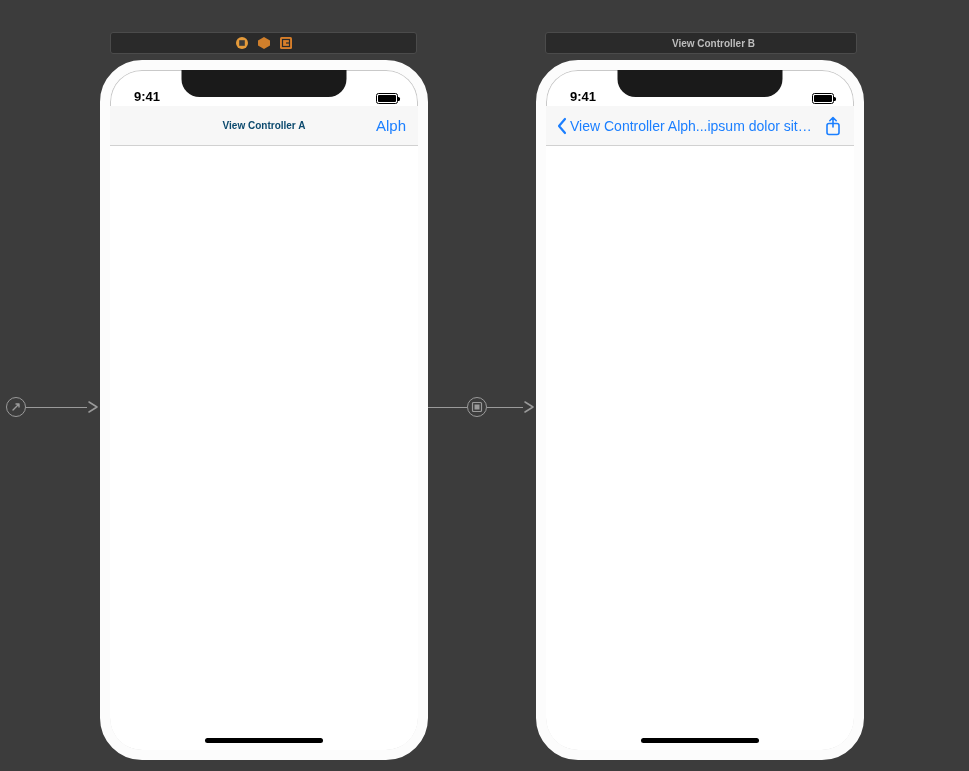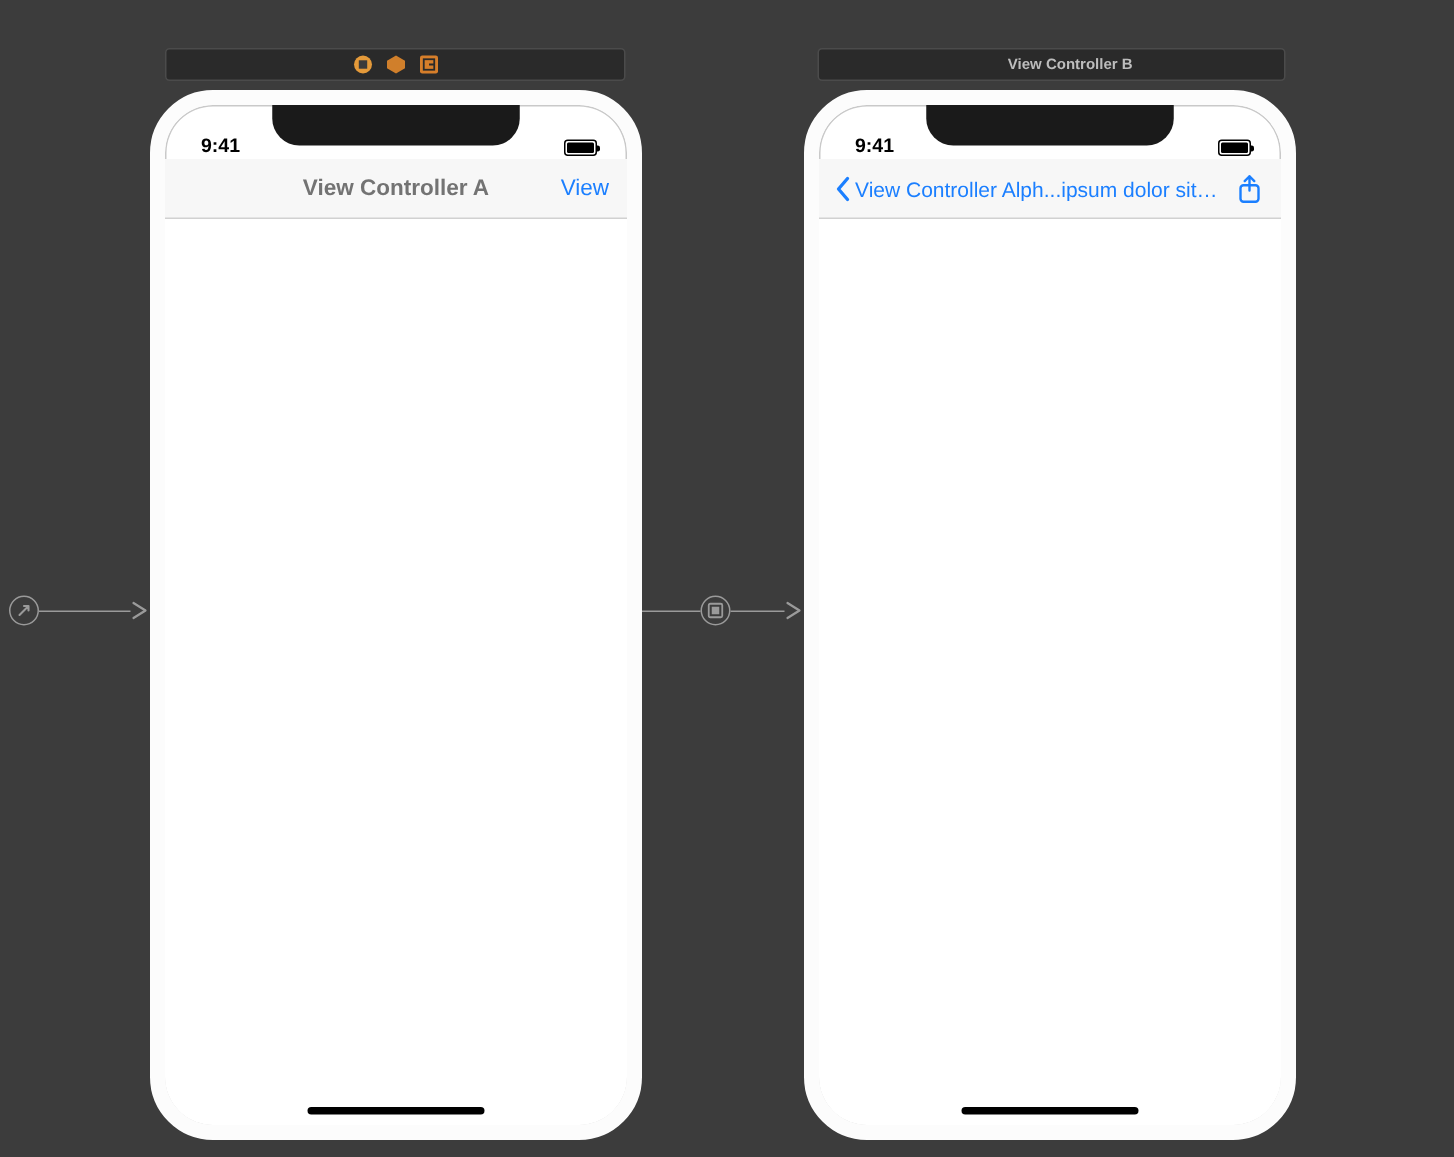--- a/index.html
+++ b/index.html
@@ -83,23 +83,23 @@
       position: absolute;
       top: 36px; left: 0; right: 0;
       height: 40px;
       background: #f7f7f7;
       border-bottom: 1px solid #d1d1d1;
       display: flex;
       align-items: center;
       justify-content: center;
     }
     .nav-title-center {
-      font-size: 15px;
+      font-size: 10px;
       font-weight: 600;
-      color: #737373;
+      color: #0c4a6e;
     }
     .nav-right-btn {
       position: absolute;
       right: 12px;
       font-size: 15px;
       font-weight: 400;
       color: #1b7fff;
       cursor: pointer;
     }
     .nav-back-long {
@@ -224,21 +224,21 @@
   <div class="status-bar">
     <span>9:41</span>
     <span class="status-right">
       <span class="battery">
           <span class="fill"></span>
         </span>
     </span>
   </div>
   <div class="nav-bar">
     <span class="nav-title-center">View Controller A</span>
-    <span class="nav-right-btn">View</span>
+    <span class="nav-right-btn">Alph</span>
   </div>
   <div class="content"></div>
   <div class="home-indicator"></div>
 </div>
 
 <div class="phone b">
   <div class="notch"></div>
   <div class="status-bar">
     <span>9:41</span>
     <span class="status-right">

